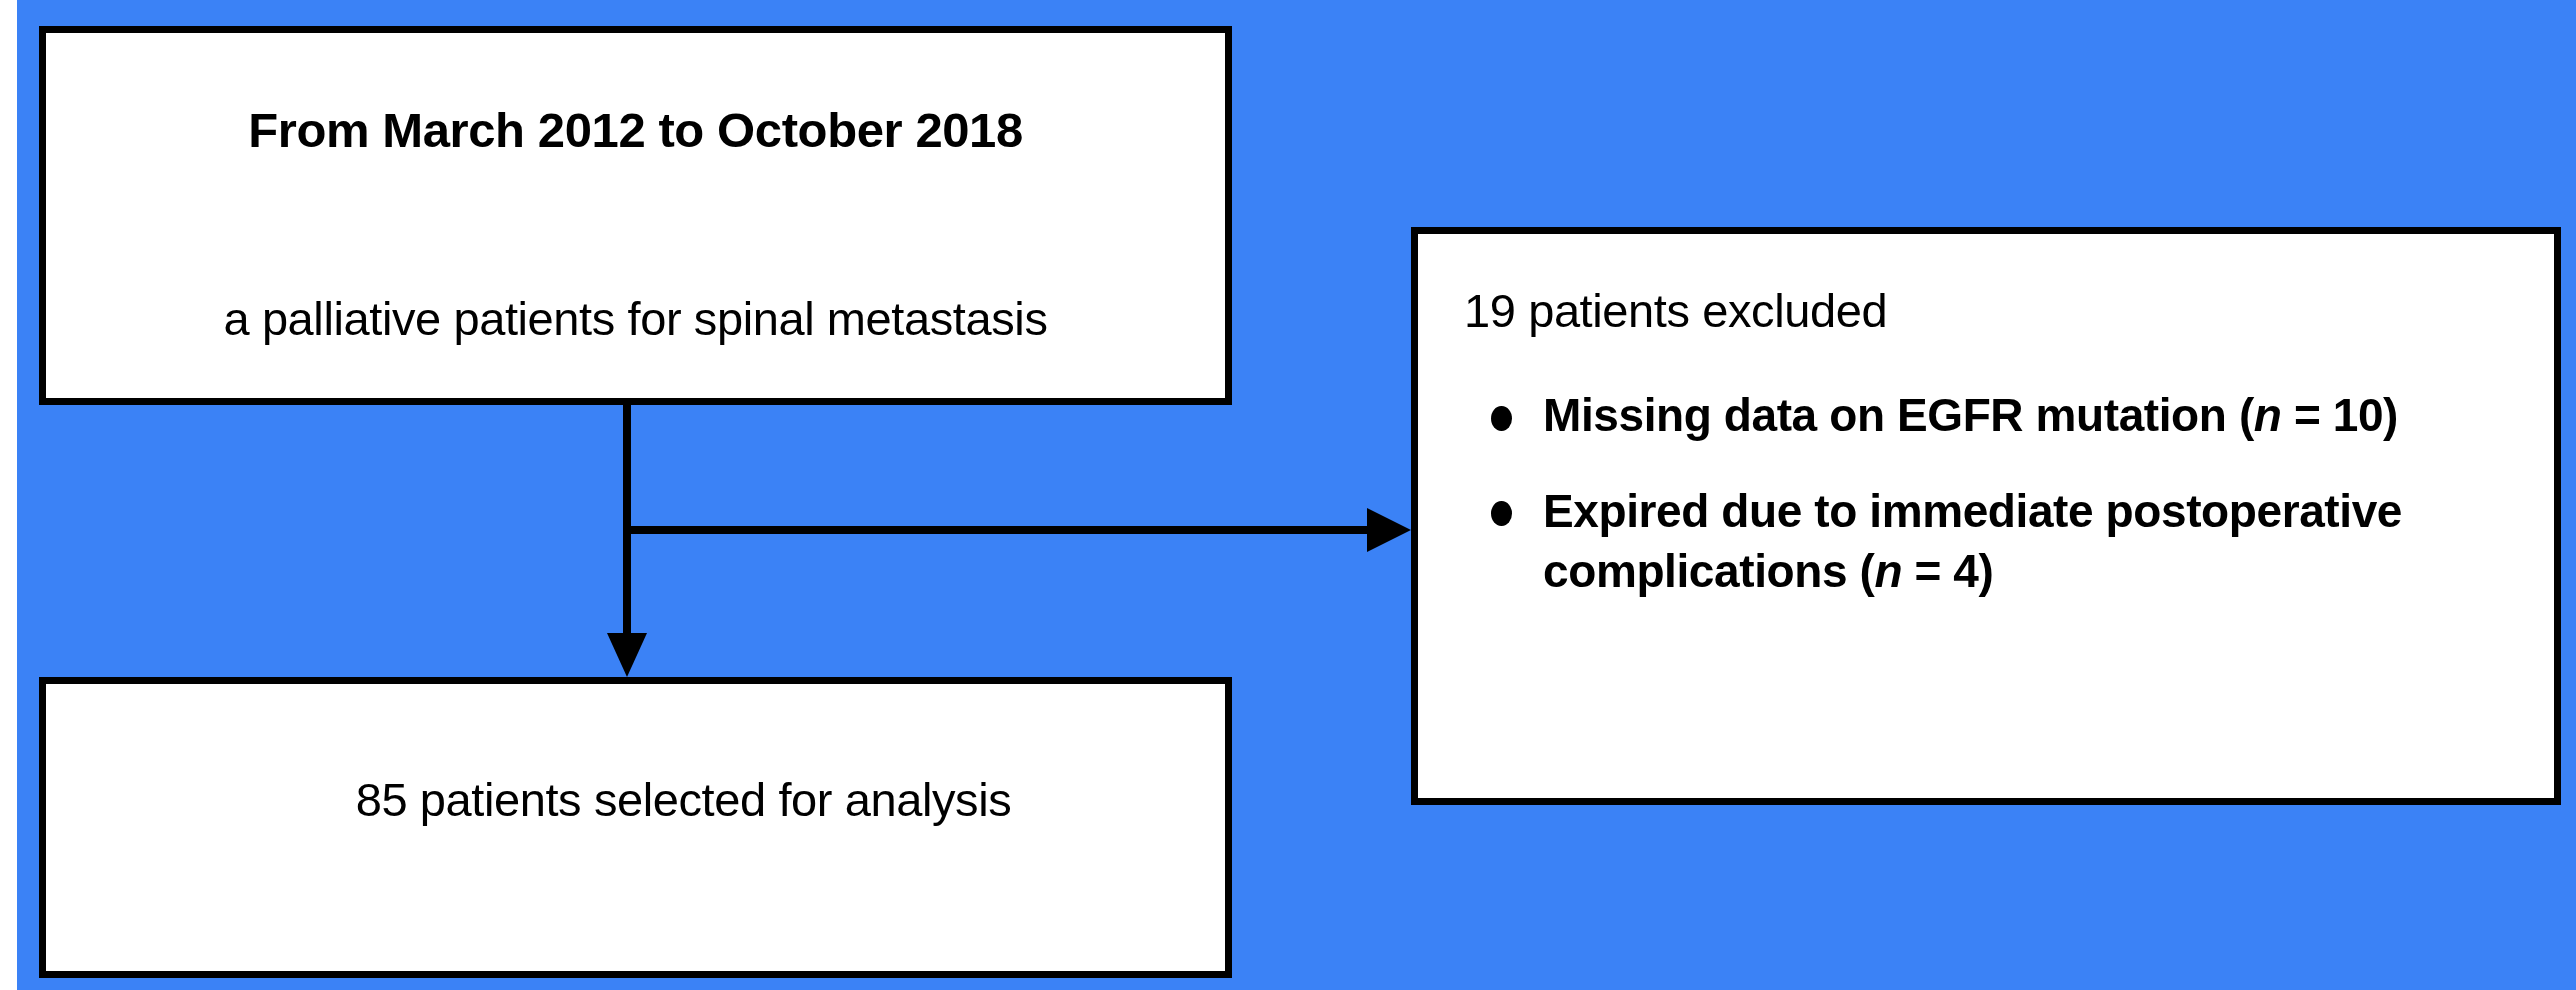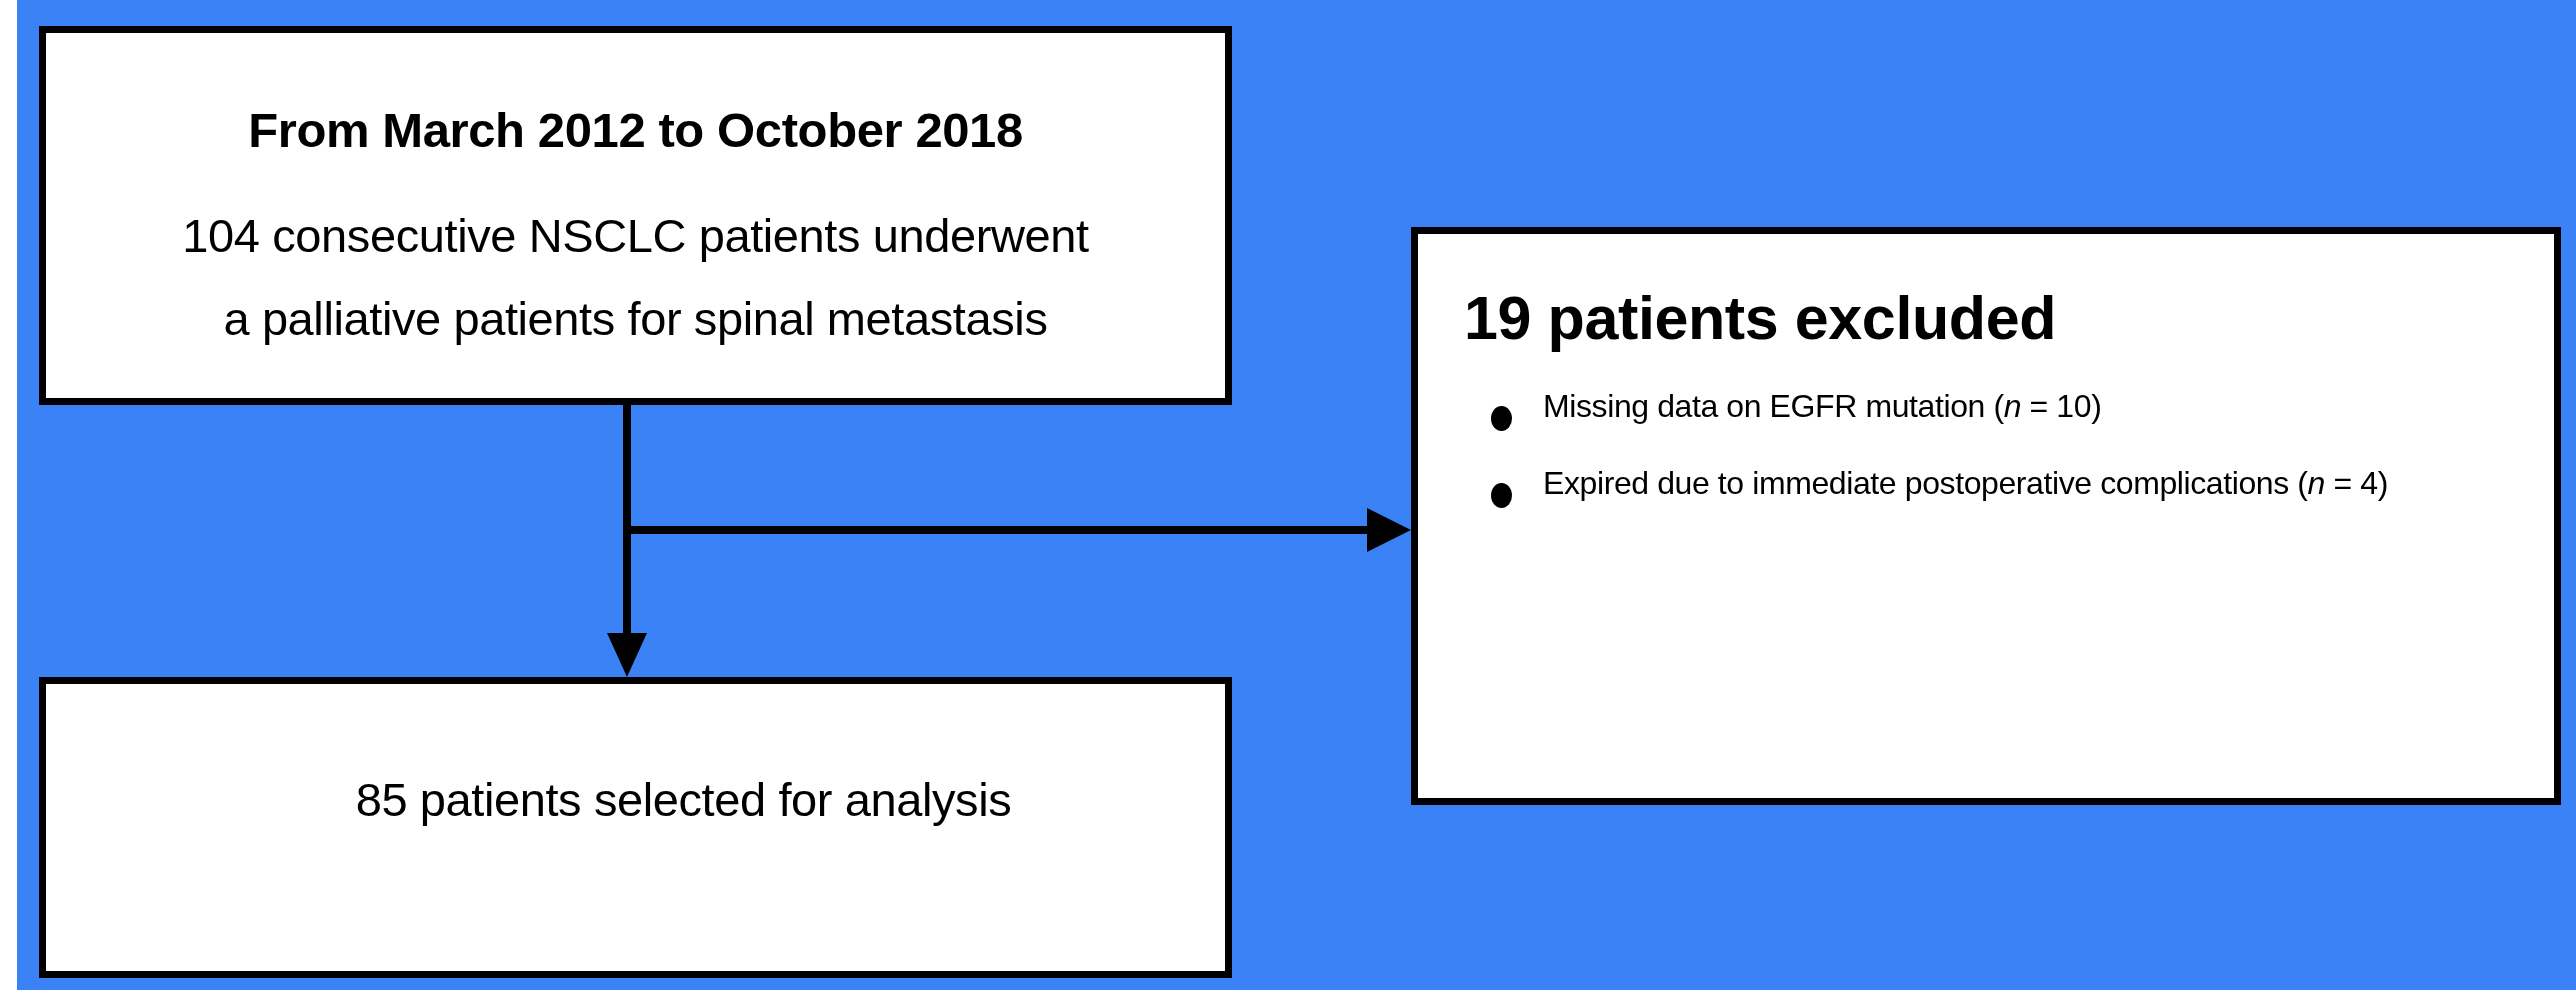--- a/index.html
+++ b/index.html
@@ -94,37 +94,37 @@
     letter-spacing: -0.4px;
     white-space: nowrap;
     padding-left: 48px;
   }
 
   
   .excl-heading {
     position: absolute;
     left: 46px;
     top: 49px;
-    font-size: 61px;
-    font-weight: bold;
+    font-size: 47px;
+    font-weight: normal;
     letter-spacing: -0.4px;
     white-space: nowrap;
   }
   .excl-list {
     position: absolute;
     left: 46px;
     top: 151px;
     right: 16px;
   }
   .excl-item {
     position: relative;
     padding-left: 79px;
     margin-bottom: 35px;
-    font-size: 32px;
-    font-weight: normal;
+    font-size: 46px;
+    font-weight: bold;
     letter-spacing: -0.4px;
     line-height: 1.32;
   }
   .excl-item .bullet-dot {
     position: absolute;
     left: 27px;
     top: 20.5px;
     width: 20.5px;
     height: 25px;
     background: #000000;
@@ -178,21 +178,20 @@
     background: transparent;
   }
 </style>
 </head>
 <body>
 
 <div id="canvas">
 
   <div class="flow-box" id="box-cohort">
     <div class="cohort-title">From March 2012 to October 2018</div>
-    <div class="cohort-line1">104 consecutive NSCLC patients underwent</div>
     <div class="cohort-line2">a palliative patients for spinal metastasis</div>
   </div>
 
   <div class="flow-box" id="box-excluded">
     <div class="excl-heading">19 patients excluded</div>
 
     <div class="excl-list">
 
       <div class="excl-item">
         <span class="bullet-dot"></span>

